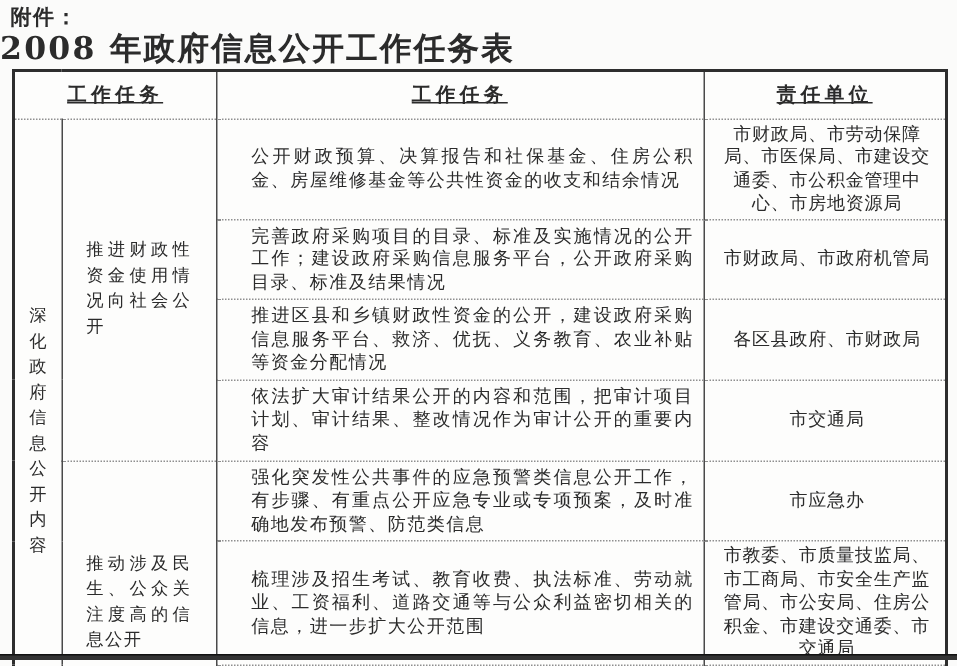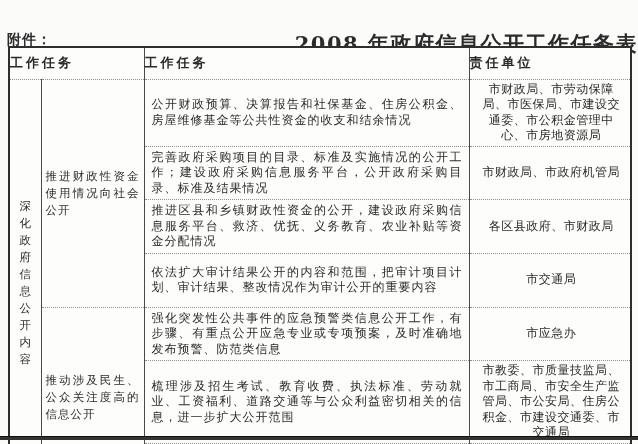--- a/index.html
+++ b/index.html
@@ -6,25 +6,25 @@
   html, body {
     width: 638px; height: 444px;
     background: #fbfbfa;
     font-family: "Liberation Sans", sans-serif;
     color: #2b2b2b;
     position: relative;
     overflow: hidden;
   }
   .attachment {
     position: absolute; left: 7px; top: 3px;
-    font-size: 14px; font-weight: bold; letter-spacing: 1px; margin-top: 28px;
+    font-size: 14px; font-weight: bold; letter-spacing: 1px;
   }
   .page-title {
-    position: absolute; top: 30px; left: 0; width: 100%;
-    text-align: right;
+    position: absolute; top: 18px; left: 0; width: 100%;
+    text-align: left;
     font-family: "DejaVu Serif", serif;
     font-size: 21px; font-weight: bold; letter-spacing: 1.5px;
   }
   .table-wrap { position: absolute; left: 8px; top: 46px; }
   table.task-table {
     width: 622px; height: 391px;
     table-layout: fixed;
     border-collapse: collapse;
     border: 2px solid #2e2e2e;
     background: #fdfdfc;
@@ -38,43 +38,44 @@
     border-right: 1px solid #4a4a4a;
     border-top: 1px dotted #8f8f8f;
     border-bottom: 1px dotted #8f8f8f;
     vertical-align: middle;
     font-weight: normal;
   }
   tr.head th {
     border-top: none;
     font-size: 13px; font-weight: bold;
     letter-spacing: 3px;
-    text-align: left;
+    text-align: center;
     height: 32px;
+    text-decoration: underline;
   }
   td.cat-cell {
     text-align: center;
     font-size: 11.5px;
     line-height: 17px;
     padding: 2px 1px;
   }
   td.cat-cell .cat-line { display: block; letter-spacing: 4px; padding-left: 4px; }
   td.task-cell {
     font-size: 11.5px;
     letter-spacing: 1px;
     line-height: 17px;
-    padding: 3px 4px;
+    padding: 3px 16px;
     text-align: justify;
     text-align-last: left;
   }
   td.goal-cell {
     font-size: 12px;
     letter-spacing: 1px;
     line-height: 15.5px;
-    padding: 3px 6px 3px 7px;
+    padding: 3px 6px 3px 23px;
     text-align: justify;
     text-align-last: left;
   }
   td.unit-cell {
     font-size: 12px;
     letter-spacing: 0.5px;
     line-height: 15.5px;
     padding: 2px 4px 2px 7px;
     text-align: center;
   }

